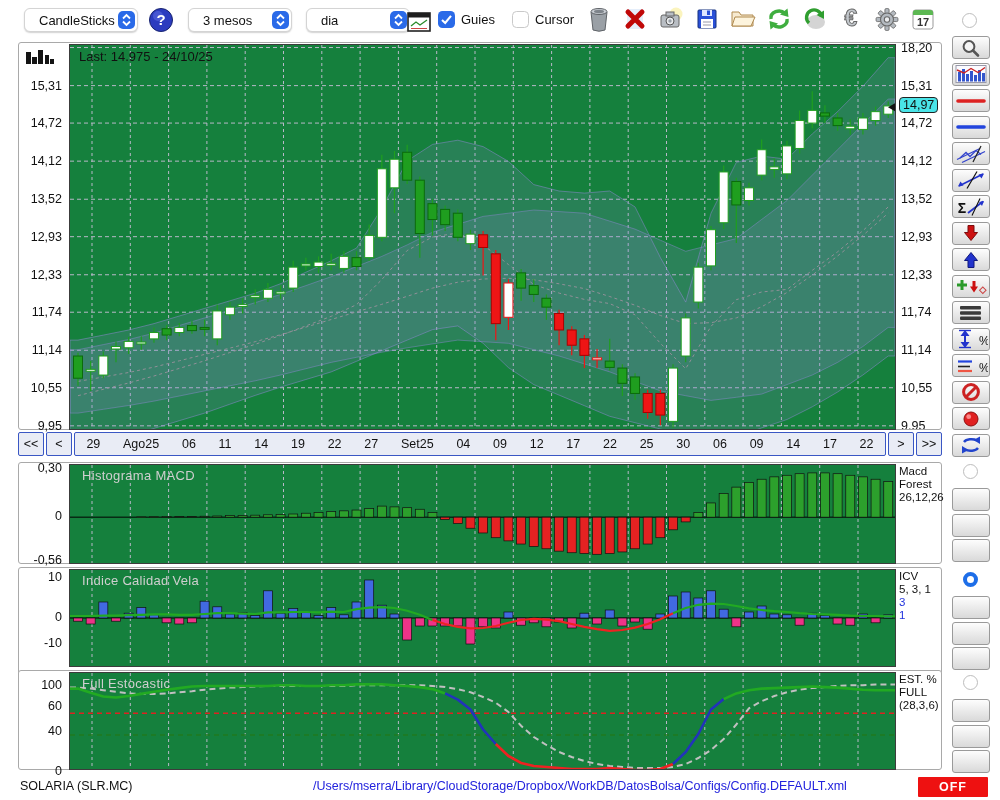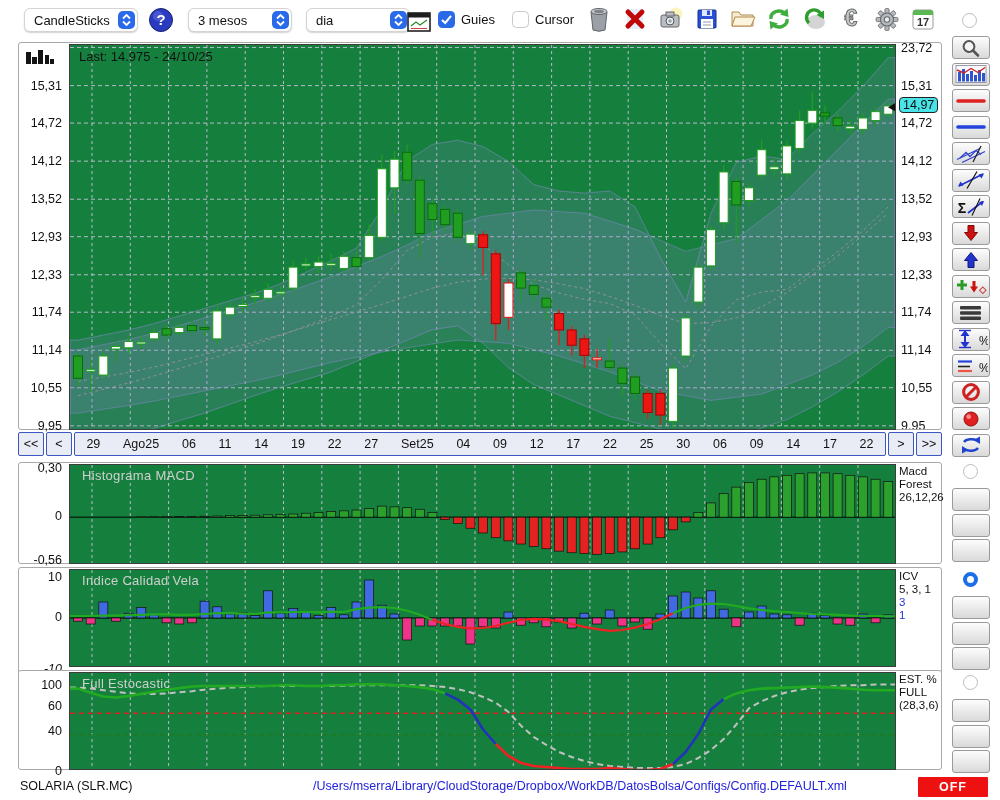--- a/index.html
+++ b/index.html
@@ -2,21 +2,21 @@
 <html><head>
 <meta charset="utf-8">
 <style>
   html,body{margin:0;padding:0;background:#e8e8e8;}
   .app{position:relative;width:1000px;height:800px;background:#ffffff;
        font-family:"Liberation Sans",sans-serif;color:#111;overflow:hidden;}
   
   .toolbar{position:absolute;left:0;top:0;width:1000px;height:40px;background:#fff;}
   .tsel{position:absolute;top:8px;height:24px;background:#fff;border:1px solid #d4d4d4;
         border-radius:6px;box-shadow:0 1px 1.5px rgba(0,0,0,.18);display:flex;align-items:center;
-        font-size:13px;padding-left:9px;box-sizing:border-box;cursor:default;}
+        font-size:13px;padding-left:14px;box-sizing:border-box;cursor:default;}
   .tsel .stepper{position:absolute;right:2px;top:2px;width:17px;height:18px;border-radius:5px;
         background:#2a6ae8;display:flex;align-items:center;justify-content:center;}
   .helpbtn{position:absolute;top:7px;width:26px;height:26px;}
   .cbrow{position:absolute;top:11px;display:flex;align-items:center;gap:6px;font-size:13px;}
   .cb{width:17px;height:17px;border-radius:4.5px;box-sizing:border-box;}
   .cb.on{background:#2a6ae8;}
   .cb.off{background:#fff;border:1.5px solid #c9c9c9;}
   .ticonbar{position:absolute;left:585px;top:5px;display:flex;gap:9px;align-items:center;}
   .ticon{width:27px;height:28px;display:flex;align-items:center;justify-content:center;cursor:pointer;}
   .radio{width:15px;height:15px;border-radius:50%;background:#fff;border:1.5px solid #bdbdbd;box-sizing:border-box;}
@@ -411,21 +411,21 @@
           <rect x="788.42" y="72.99173553719001" width="9" height="11.424793388429848" fill="#ffffff" stroke="#1f9e1f" stroke-width="1"></rect>
           <line x1="805.58" y1="61.566942148760276" x2="805.58" y2="80.6082644628099" stroke="#1f9e1f" stroke-width="1.2"></line>
           <rect x="801.08" y="66.6446280991735" width="9" height="8.88595041322317" fill="#ffffff" stroke="#1f9e1f" stroke-width="1"></rect>
           <line x1="818.24" y1="56.48925619834704" x2="818.24" y2="72.99173553719001" stroke="#1f9e1f" stroke-width="1.2"></line>
           <rect x="813.74" y="60.93223140495863" width="9" height="8.251239669421537" fill="#ffffff" stroke="#1f9e1f" stroke-width="1"></rect>
           <polygon points="825,58.20165289256191 825,66.20165289256191 818,62.20165289256191" fill="#111"></polygon>
         </svg>
       <div class="lastlab">Last: 14.975 - 24/10/25</div>
     </div>
     <div class="axstripR" id="main-axR">
-        <div class="axlabR" style="top: -2.46116px;">23,72</div>
+        <div class="axlabR" style="top: -2.46116px;">18,20</div>
         <div class="axlabR" style="top: 35.6215px;">15,31</div>
         <div class="axlabR" style="top: 73.0694px;">14,72</div>
         <div class="axlabR" style="top: 111.152px;">14,12</div>
         <div class="axlabR" style="top: 149.235px;">13,52</div>
         <div class="axlabR" style="top: 186.683px;">12,93</div>
         <div class="axlabR" style="top: 224.765px;">12,33</div>
         <div class="axlabR" style="top: 262.213px;">11,74</div>
         <div class="axlabR" style="top: 300.296px;">11,14</div>
         <div class="axlabR" style="top: 337.744px;">10,55</div>
         <div class="axlabR" style="top: 375.826px;">9,95</div>
@@ -560,21 +560,21 @@
       <div>Macd</div>
       <div>Forest</div>
       <div>26,12,26</div>
     </div>
   </div>
 
   <div class="panel" style="top:567px;height:112px;">
     <div class="axstripL" id="icv-axL">
         <div class="axlabL" style="top: 2px;">10</div>
         <div class="axlabL" style="top: 42px;">0</div>
-        <div class="axlabL" style="top: 94px; font-style: italic;">-10</div>
+        <div class="axlabL" style="top: 68px;">-10</div>
       </div>
     <div class="plot" style="width:825px;height:96px;">
       <svg id="icv-svg" width="825" height="96">
           <line x1="22" y1="0" x2="22" y2="96" stroke="#b8b8c8" stroke-width="1" stroke-dasharray="3 3"></line>
           <line x1="60.3" y1="0" x2="60.3" y2="96" stroke="#b8b8c8" stroke-width="1" stroke-dasharray="3 3"></line>
           <line x1="98.6" y1="0" x2="98.6" y2="96" stroke="#b8b8c8" stroke-width="1" stroke-dasharray="3 3"></line>
           <line x1="136.89999999999998" y1="0" x2="136.89999999999998" y2="96" stroke="#b8b8c8" stroke-width="1" stroke-dasharray="3 3"></line>
           <line x1="175.2" y1="0" x2="175.2" y2="96" stroke="#b8b8c8" stroke-width="1" stroke-dasharray="3 3"></line>
           <line x1="213.5" y1="0" x2="213.5" y2="96" stroke="#b8b8c8" stroke-width="1" stroke-dasharray="3 3"></line>
           <line x1="251.79999999999998" y1="0" x2="251.79999999999998" y2="96" stroke="#b8b8c8" stroke-width="1" stroke-dasharray="3 3"></line>

